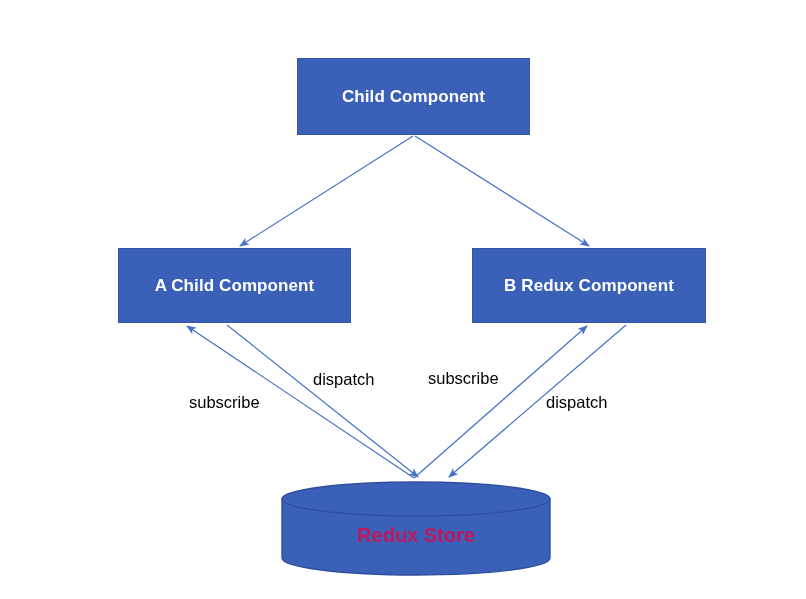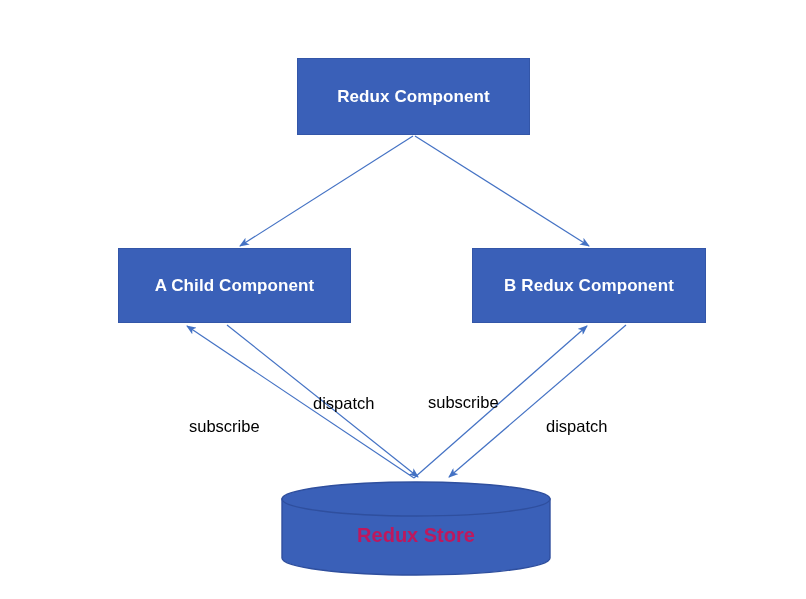--- a/index.html
+++ b/index.html
@@ -67,21 +67,20 @@
     font-weight: bold;
     font-size: 20px;
     pointer-events: none;
   }
   .edge-label {
     position: absolute;
     color: #000000;
     font-size: 16.5px;
     font-weight: normal;
     white-space: nowrap;
-    margin-top: 24px;
   }
   #label-subscribe-a { left: 189px; top: 393px; }
   #label-dispatch-a  { left: 313px; top: 370px; }
   #label-subscribe-b { left: 428px; top: 369px; }
   #label-dispatch-b  { left: 546px; top: 393px; }
   #edges {
     position: absolute;
     left: 0;
     top: 0;
     width: 806px;
@@ -108,21 +107,21 @@
     <line x1="414" y1="478" x2="187" y2="326" stroke="#4472c4" stroke-width="1.2" marker-end="url(#arrowhead)"></line>
 
     <line x1="227" y1="325" x2="418" y2="477" stroke="#4472c4" stroke-width="1.2" marker-end="url(#arrowhead)"></line>
 
     <line x1="414" y1="478" x2="587" y2="326" stroke="#4472c4" stroke-width="1.2" marker-end="url(#arrowhead)"></line>
 
     <line x1="626" y1="325" x2="449" y2="477" stroke="#4472c4" stroke-width="1.2" marker-end="url(#arrowhead)"></line>
   </svg>
 
   <div class="node-box" id="parent-component">
-    <span>Redux Component</span>
+    <span>Child Component</span>
   </div>
 
   <div class="node-box" id="child-a">
     <span>A Child Component</span>
   </div>
 
   <div class="node-box" id="child-b">
     <span>B Redux Component</span>
   </div>
 

